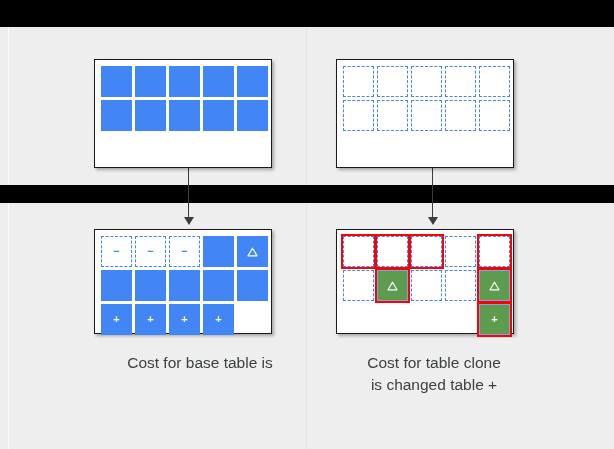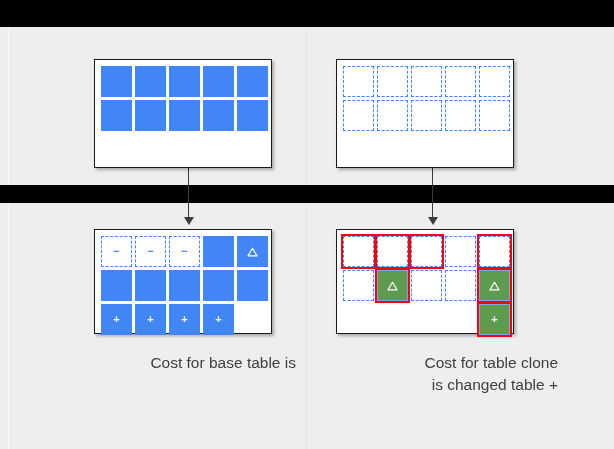--- a/index.html
+++ b/index.html
@@ -203,22 +203,22 @@
           <div class="cell empty" style="width: 31px; height: 31px; margin-right: 3px;"></div>
           <div class="cell empty" style="width: 31px; height: 31px; margin-right: 3px;"></div>
           <div class="cell empty" style="width: 31px; height: 31px; margin-right: 3px;"></div>
           <div class="cell green hl" style="width: 31px; height: 31px; margin-right: 3px;">
             <span class="glyph">+</span>
           </div>
         </div>
       </div>
   </div>
 
-  <div class="caption" style="left:48px;top:352px;width:248px;text-align:right;">
+  <div class="caption" style="left:76px;top:352px;width:248px;">
     <div>Cost for base table is</div>
   </div>
 
-  <div class="caption" style="left:310px;top:352px;width:248px;text-align:right;">
+  <div class="caption" style="left:310px;top:352px;width:248px;">
     <div>Cost for table clone</div>
     <div>is changed table +</div>
   </div>
 
 </div>
 
 </body></html>

